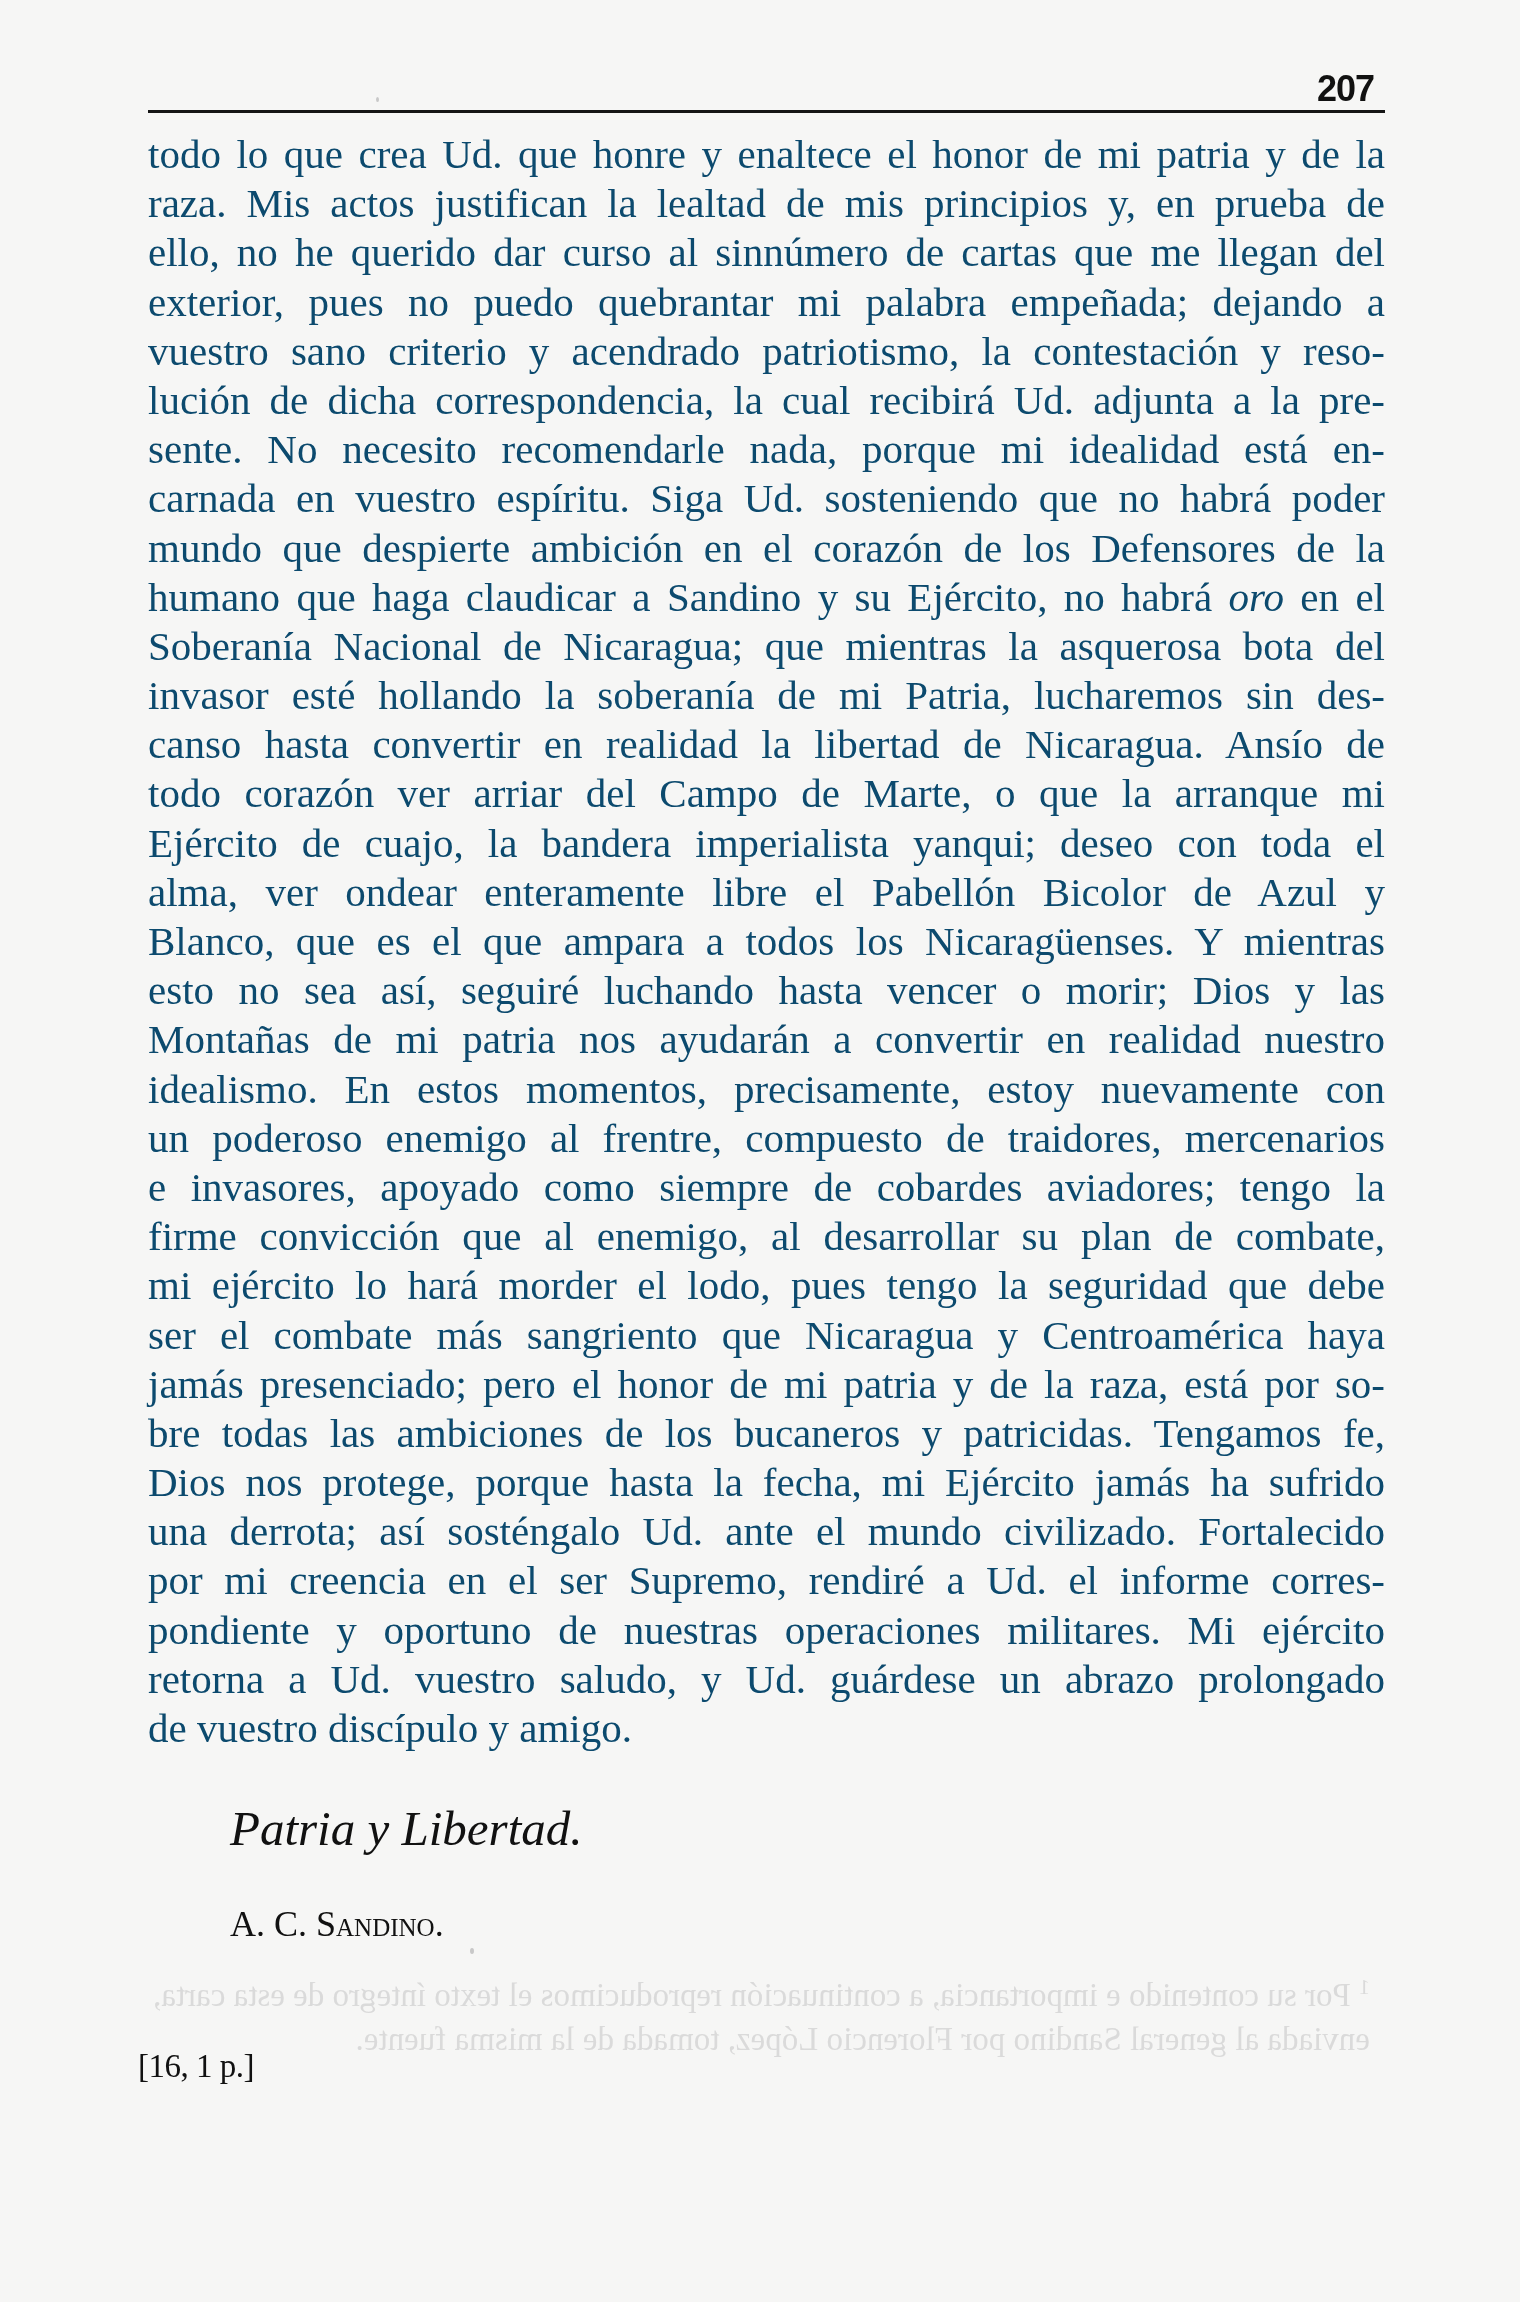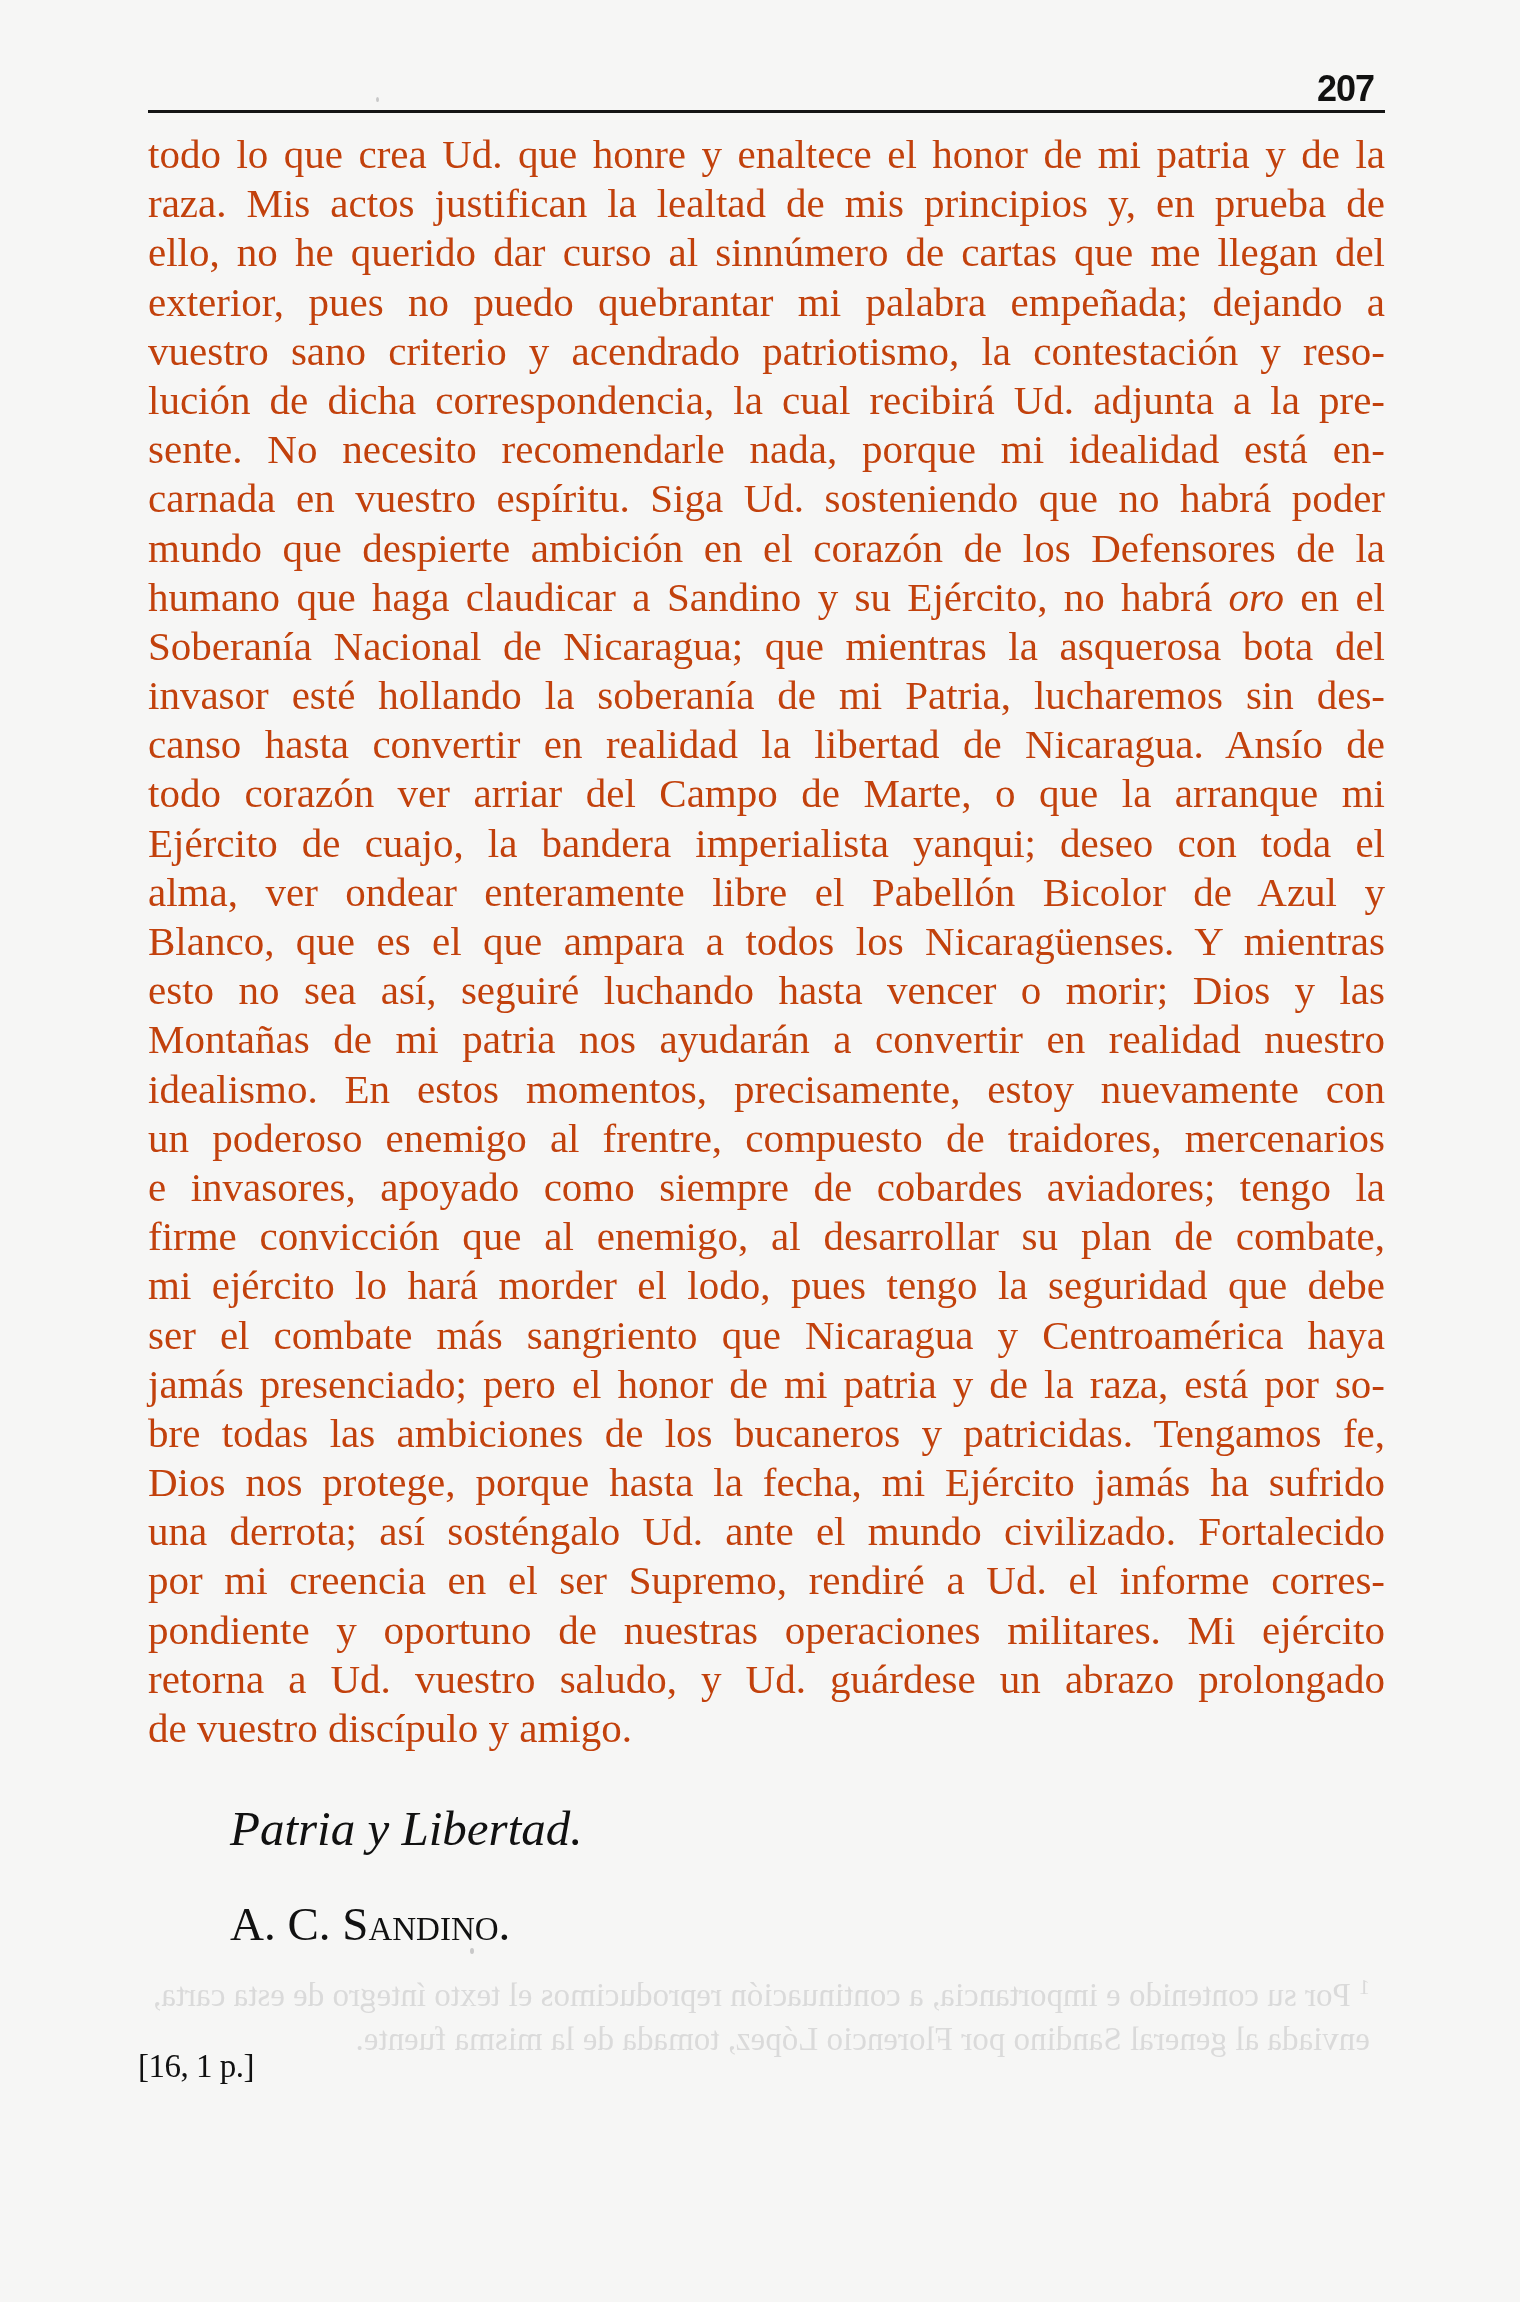--- a/index.html
+++ b/index.html
@@ -49,21 +49,21 @@
     background: #151515;
   }
   .body-text {
     position: absolute;
     left: 148px;
     top: 130px;
     width: 1237px;
     font-family: "Liberation Serif", serif;
     font-size: 41px;
     line-height: 49.2px;
-    color: #c2410c;
+    color: #0c4a6e;
   }
   .line {
     display: block;
     white-space: nowrap;
     text-align: justify;
     text-align-last: justify;
     height: 49.2px;
     overflow: visible;
   }
   .line.last {
@@ -78,21 +78,21 @@
     font-style: italic;
     font-size: 49px;
     line-height: 49.2px;
     color: #111;
   }
   .signature {
     position: absolute;
     left: 230px;
     top: 1900px;
     font-family: "Liberation Serif", serif;
-    font-size: 47px;
+    font-size: 36px;
     line-height: 49.2px;
     color: #111;
   }
   .signature .sc {
     font-variant: small-caps;
   }
   .reference {
     position: absolute;
     left: 138px;
     top: 2048px;

